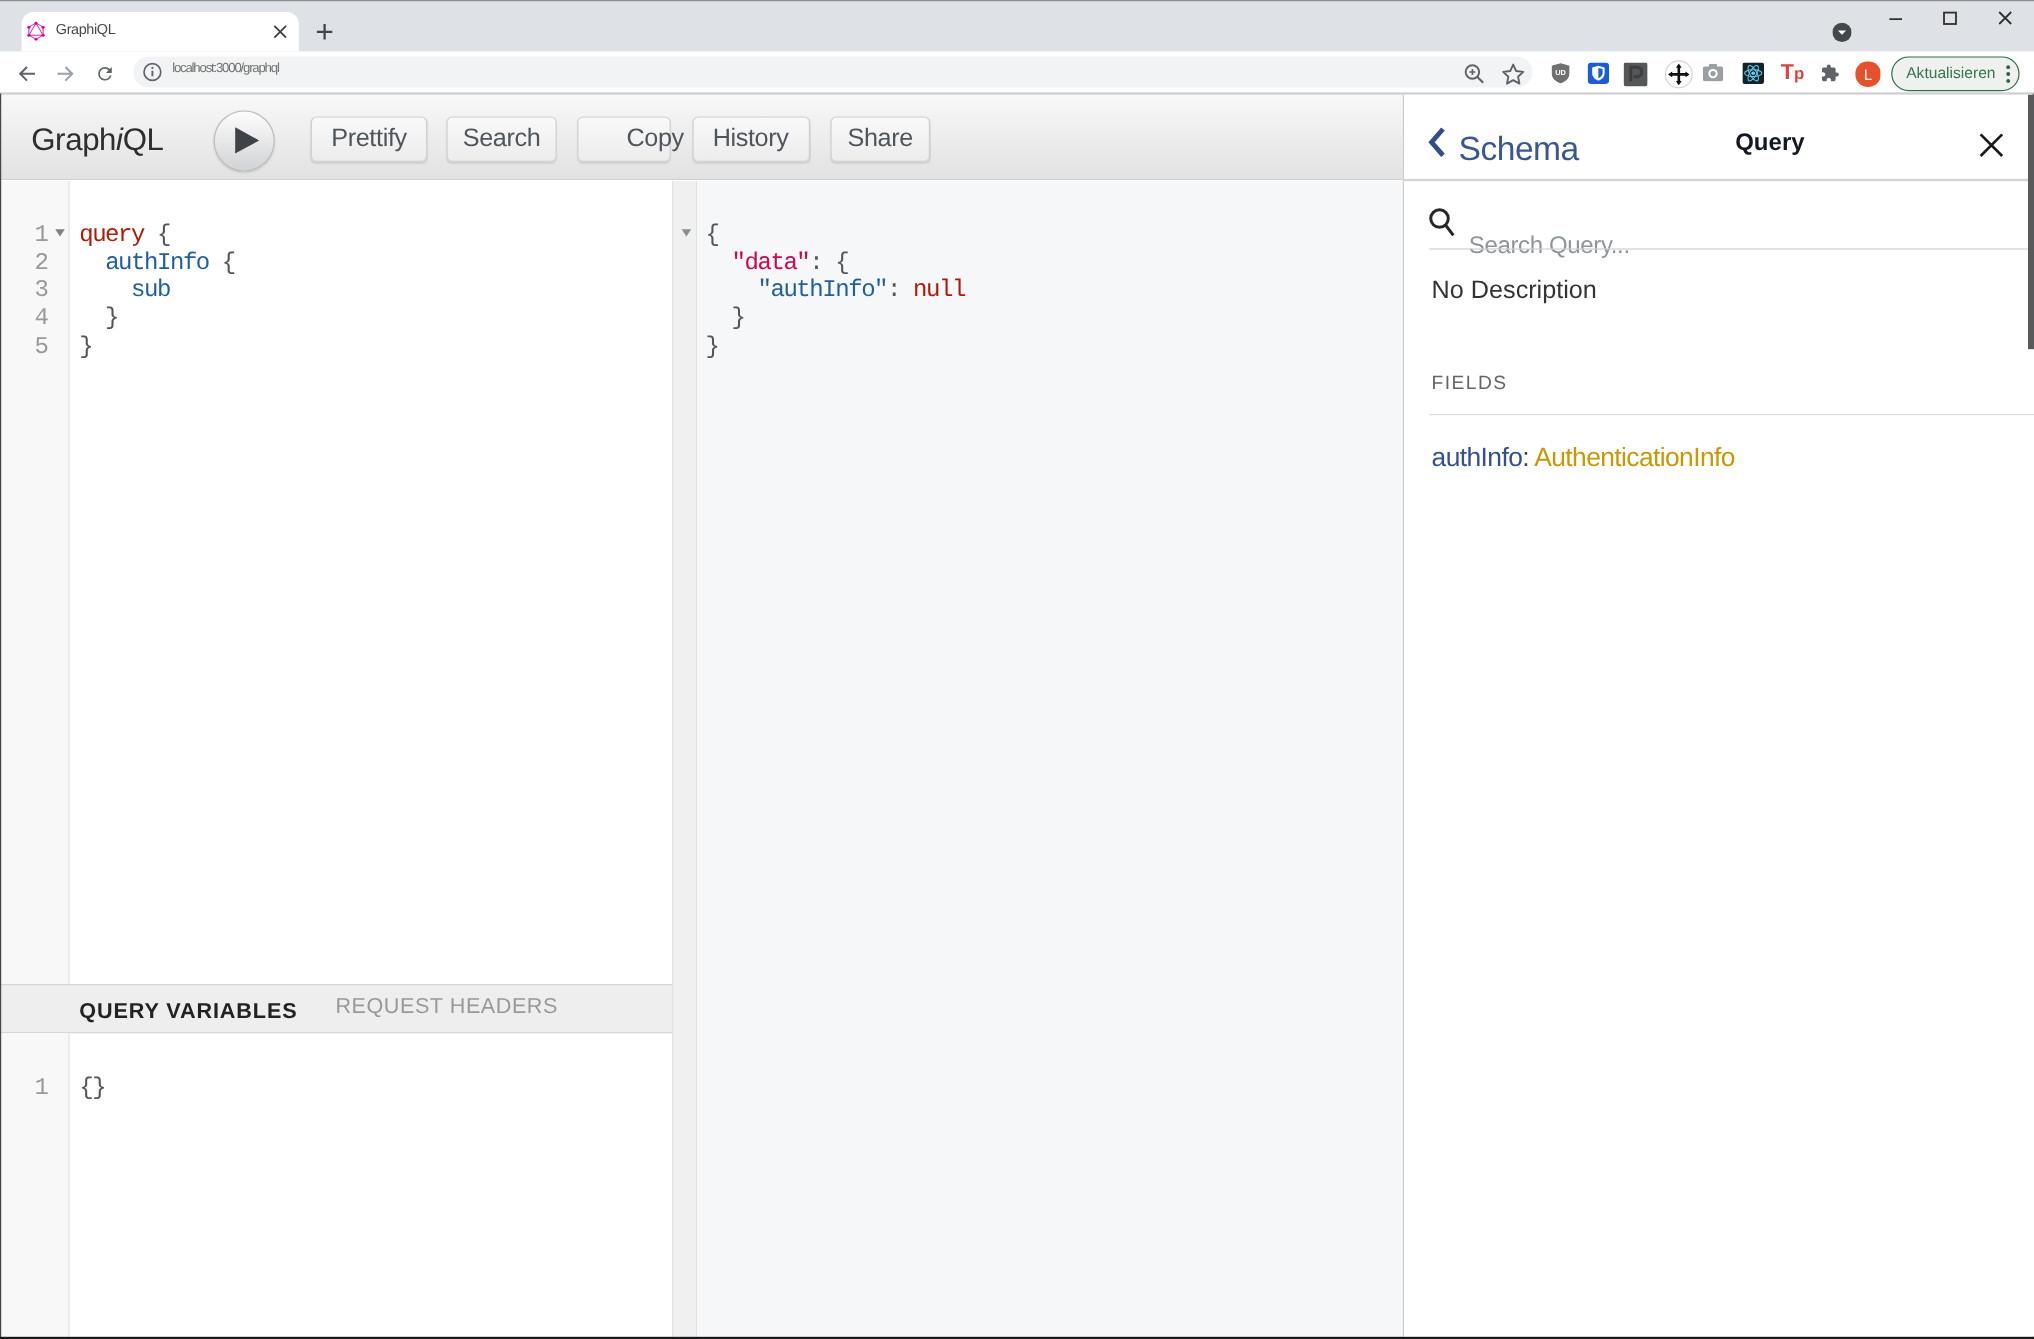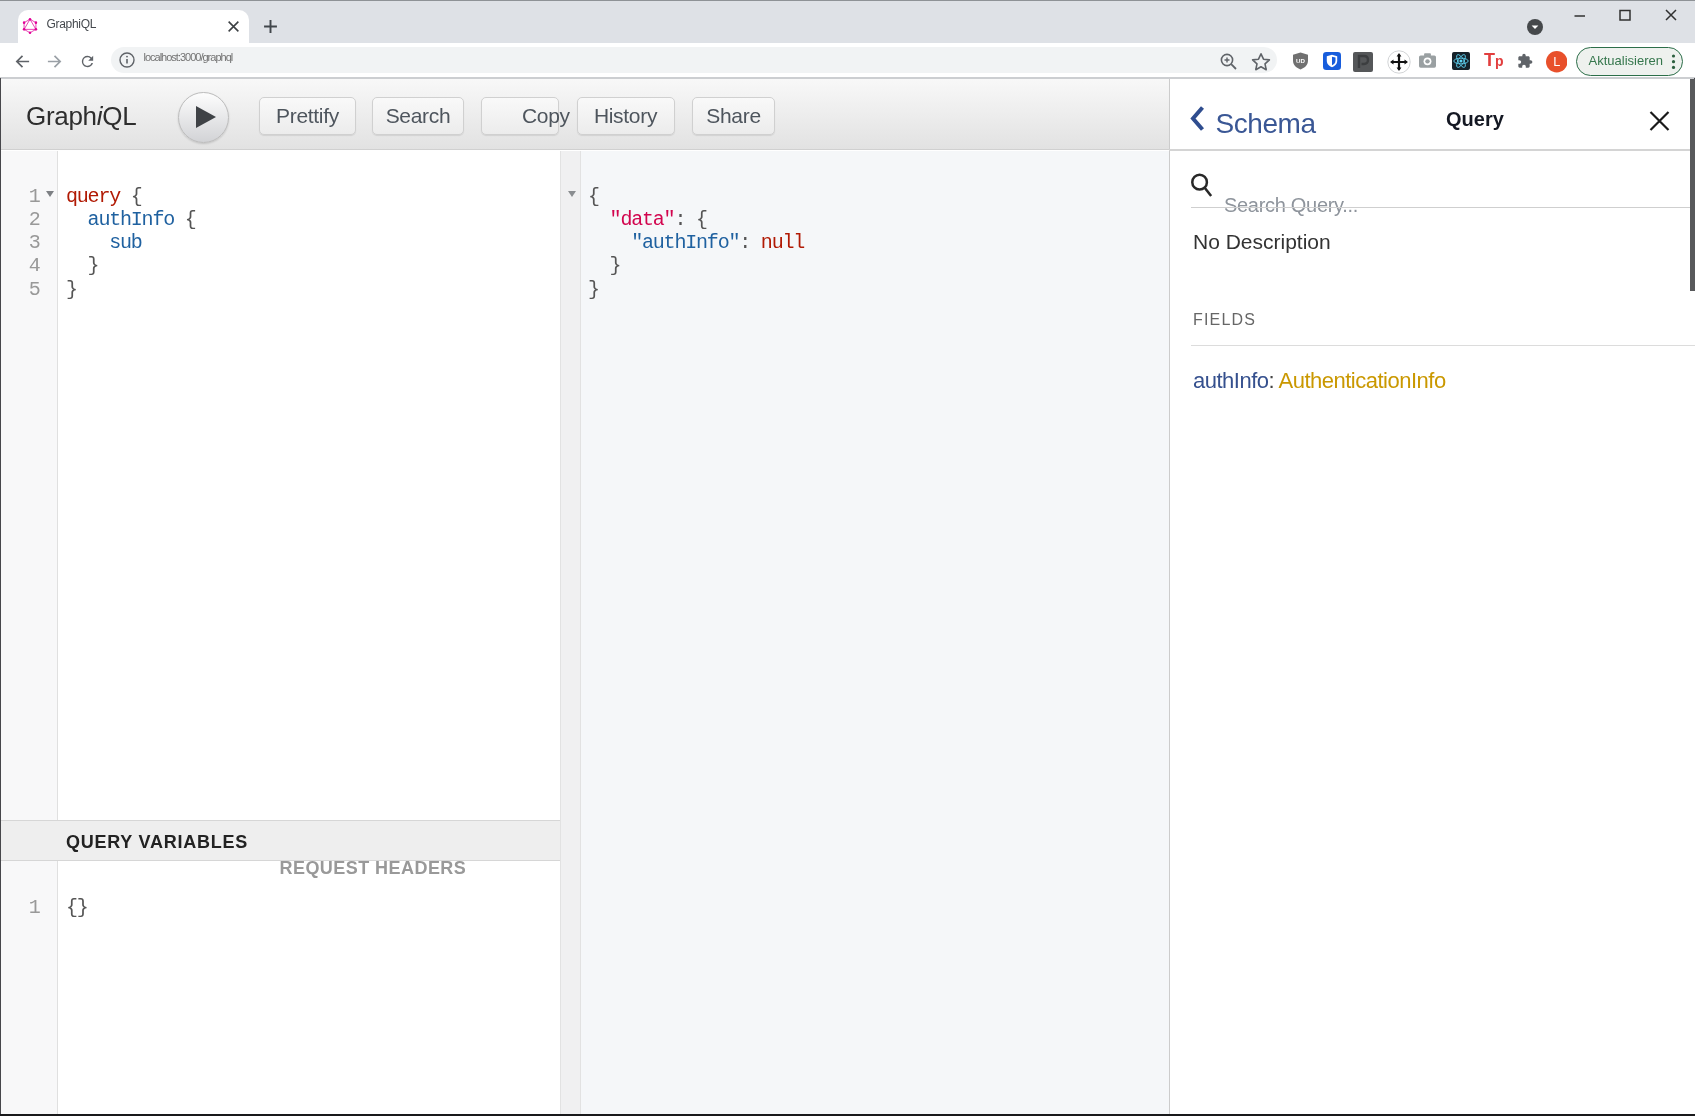--- a/index.html
+++ b/index.html
@@ -169,21 +169,21 @@
   <div class="abs" style="left:45.8px;top:191px;width:0;height:0;border-top:6.5px solid #7d8084;border-left:4.25px solid transparent;border-right:4.25px solid transparent;"></div>
 
   <div class="abs mono" style="left:66px;top:184.5px;color:#555;"><span style="color:#B11A04;">query</span> {
   <span style="color:#1F61A0;">authInfo</span> {
     <span style="color:#1F61A0;">sub</span>
   }
 }</div>
 
   <div class="abs" style="left:0;top:819.5px;width:560px;height:41.5px;background:#eeeeee;border-top:1px solid #d6d6d6;border-bottom:1px solid #d6d6d6;"></div>
   <div class="abs" style="left:66px;top:831.5px;font-size:18px;font-weight:bold;letter-spacing:0.75px;color:#222;">QUERY VARIABLES</div>
-  <div class="abs" style="left:279.5px;top:858px;font-size:18px;font-weight:bold;letter-spacing:0.45px;color:#999;">REQUEST HEADERS</div>
+  <div class="abs" style="left:279.5px;top:828px;font-size:18px;font-weight:normal;letter-spacing:0.45px;color:#999;">REQUEST HEADERS</div>
 
   <div class="abs" style="left:0;top:861px;width:58px;height:253px;background:#f8f8f9;border-right:1.5px solid #e0e0e0;"></div>
   <div class="abs mono" style="left:0;top:896px;width:39.5px;text-align:right;color:#999;">1</div>
   <div class="abs mono" style="left:66px;top:896px;color:#555;">{}</div>
 
   <div class="abs" style="left:0;top:78px;width:1.2px;height:1038px;background:#47474b;"></div>
   <div class="abs" style="left:1693.6px;top:78px;width:1.4px;height:1038px;background:#47474b;"></div>
 
   <div class="abs" style="left:560px;top:150.5px;width:21px;height:963.5px;background:#f0f0f1;border-left:1px solid #e2e2e2;border-right:1px solid #e2e2e2;"></div>
   <div class="abs" style="left:581px;top:150.5px;width:588px;height:963.5px;background:#f5f7f9;"></div>

